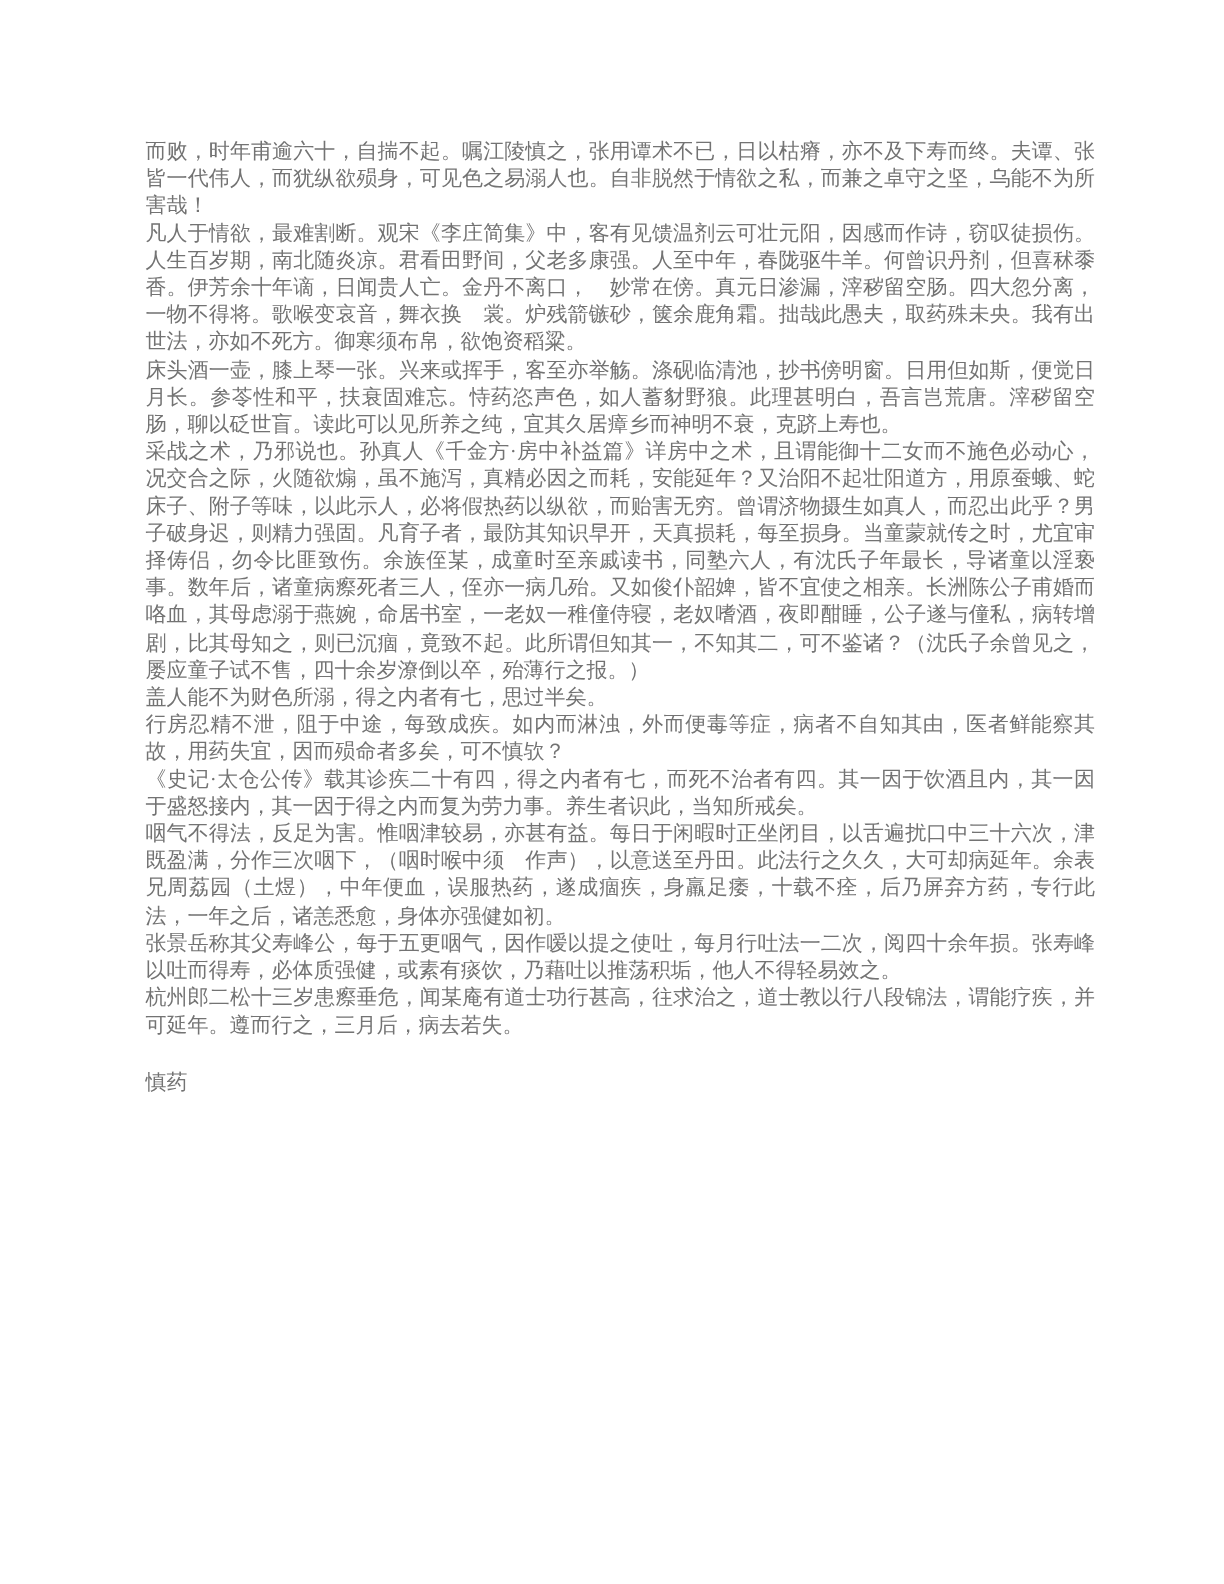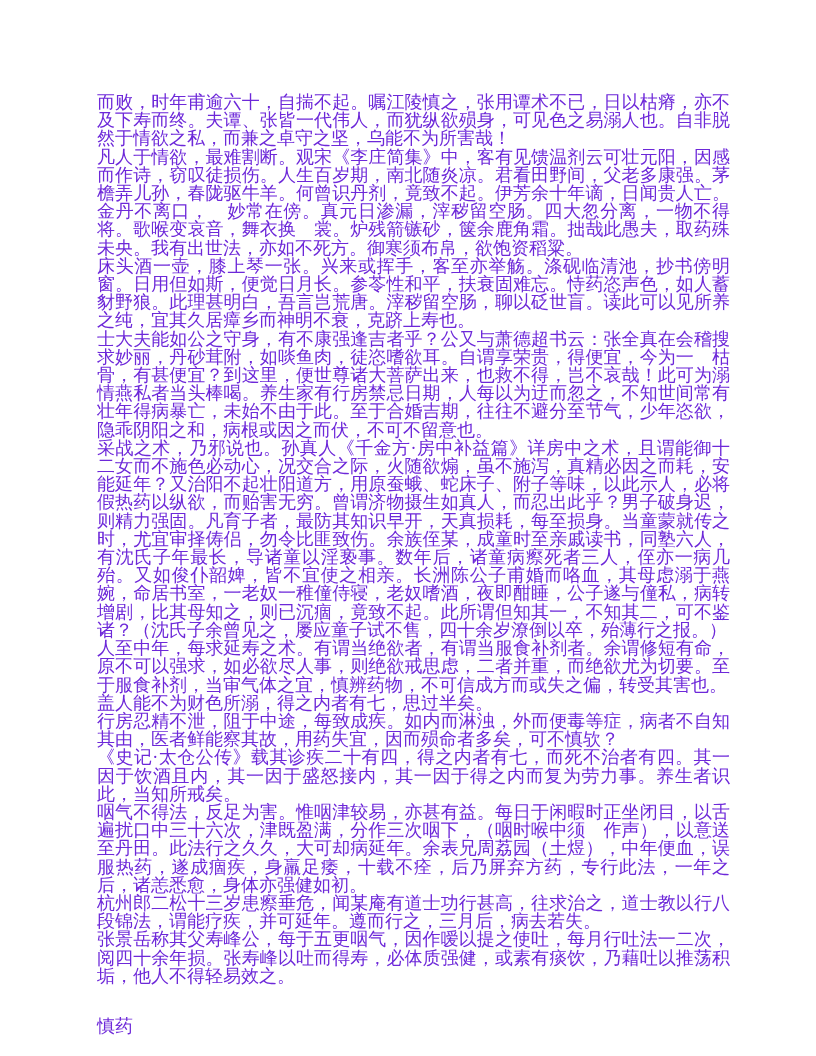--- a/index.html
+++ b/index.html
@@ -11,46 +11,44 @@
     width: 816px;
     height: 1056px;
     overflow: hidden;
   }
   .page {
     box-sizing: border-box;
     width: 816px;
     height: 1056px;
     padding: 93px 86px 0 97px;
     background: #ffffff;
-    color: #6d28d9;
+    color: #737373;
     font-family: "Liberation Serif", "DejaVu Serif", serif;
-    font-size: 18px;
+    font-size: 14px;
     line-height: 18.2px;
   }
   .page p {
     margin: 0;
     text-align: justify;
     text-justify: inter-ideograph;
     word-break: break-all;
   }
   .page p.section-heading {
-    margin-top: 32px;
+    margin-top: 20px;
     text-align: left;
   }
 </style>
 </head>
 <body>
 
 <div class="page">
   <p>而败，时年甫逾六十，自揣不起。嘱江陵慎之，张用谭术不已，日以枯瘠，亦不及下寿而终。夫谭、张皆一代伟人，而犹纵欲殒身，可见色之易溺人也。自非脱然于情欲之私，而兼之卓守之坚，乌能不为所害哉！</p>
-  <p>凡人于情欲，最难割断。观宋《李庄简集》中，客有见馈温剂云可壮元阳，因感而作诗，窃叹徒损伤。人生百岁期，南北随炎凉。君看田野间，父老多康强。茅檐弄儿孙，春陇驱牛羊。何曾识丹剂，竟致不起。伊芳余十年谪，日闻贵人亡。金丹不离口，　妙常在傍。真元日渗漏，滓秽留空肠。四大忽分离，一物不得将。歌喉变哀音，舞衣换　裳。炉残箭镞砂，箧余鹿角霜。拙哉此愚夫，取药殊未央。我有出世法，亦如不死方。御寒须布帛，欲饱资稻粱。</p>
+  <p>凡人于情欲，最难割断。观宋《李庄简集》中，客有见馈温剂云可壮元阳，因感而作诗，窃叹徒损伤。人生百岁期，南北随炎凉。君看田野间，父老多康强。人至中年，春陇驱牛羊。何曾识丹剂，但喜秫黍香。伊芳余十年谪，日闻贵人亡。金丹不离口，　妙常在傍。真元日渗漏，滓秽留空肠。四大忽分离，一物不得将。歌喉变哀音，舞衣换　裳。炉残箭镞砂，箧余鹿角霜。拙哉此愚夫，取药殊未央。我有出世法，亦如不死方。御寒须布帛，欲饱资稻粱。</p>
   <p>床头酒一壶，膝上琴一张。兴来或挥手，客至亦举觞。涤砚临清池，抄书傍明窗。日用但如斯，便觉日月长。参苓性和平，扶衰固难忘。恃药恣声色，如人蓄豺野狼。此理甚明白，吾言岂荒唐。滓秽留空肠，聊以砭世盲。读此可以见所养之纯，宜其久居瘴乡而神明不衰，克跻上寿也。</p>
-  <p>士大夫能如公之守身，有不康强逢吉者乎？公又与萧德超书云：张全真在会稽搜求妙丽，丹砂茸附，如啖鱼肉，徒恣嗜欲耳。自谓享荣贵，得便宜，今为一　枯骨，有甚便宜？到这里，便世尊诸大菩萨出来，也救不得，岂不哀哉！此可为溺情燕私者当头棒喝。养生家有行房禁忌日期，人每以为迂而忽之，不知世间常有壮年得病暴亡，未始不由于此。至于合婚吉期，往往不避分至节气，少年恣欲，隐乖阴阳之和，病根或因之而伏，不可不留意也。</p>
   <p>采战之术，乃邪说也。孙真人《千金方·房中补益篇》详房中之术，且谓能御十二女而不施色必动心，况交合之际，火随欲煽，虽不施泻，真精必因之而耗，安能延年？又治阳不起壮阳道方，用原蚕蛾、蛇床子、附子等味，以此示人，必将假热药以纵欲，而贻害无穷。曾谓济物摄生如真人，而忍出此乎？男子破身迟，则精力强固。凡育子者，最防其知识早开，天真损耗，每至损身。当童蒙就传之时，尤宜审择俦侣，勿令比匪致伤。余族侄某，成童时至亲戚读书，同塾六人，有沈氏子年最长，导诸童以淫亵事。数年后，诸童病瘵死者三人，侄亦一病几殆。又如俊仆韶婢，皆不宜使之相亲。长洲陈公子甫婚而咯血，其母虑溺于燕婉，命居书室，一老奴一稚僮侍寝，老奴嗜酒，夜即酣睡，公子遂与僮私，病转增剧，比其母知之，则已沉痼，竟致不起。此所谓但知其一，不知其二，可不鉴诸？（沈氏子余曾见之，屡应童子试不售，四十余岁潦倒以卒，殆薄行之报。）</p>
-  <p>人至中年，每求延寿之术。有谓当绝欲者，有谓当服食补剂者。余谓修短有命，原不可以强求，如必欲尽人事，则绝欲戒思虑，二者并重，而绝欲尤为切要。至于服食补剂，当审气体之宜，慎辨药物，不可信成方而或失之偏，转受其害也。</p>
   <p>盖人能不为财色所溺，得之内者有七，思过半矣。</p>
   <p>行房忍精不泄，阻于中途，每致成疾。如内而淋浊，外而便毒等症，病者不自知其由，医者鲜能察其故，用药失宜，因而殒命者多矣，可不慎欤？</p>
   <p>《史记·太仓公传》载其诊疾二十有四，得之内者有七，而死不治者有四。其一因于饮酒且内，其一因于盛怒接内，其一因于得之内而复为劳力事。养生者识此，当知所戒矣。</p>
   <p>咽气不得法，反足为害。惟咽津较易，亦甚有益。每日于闲暇时正坐闭目，以舌遍扰口中三十六次，津既盈满，分作三次咽下，（咽时喉中须　作声），以意送至丹田。此法行之久久，大可却病延年。余表兄周荔园（土煜），中年便血，误服热药，遂成痼疾，身羸足痿，十载不痊，后乃屏弃方药，专行此法，一年之后，诸恙悉愈，身体亦强健如初。</p>
+  <p>张景岳称其父寿峰公，每于五更咽气，因作嗳以提之使吐，每月行吐法一二次，阅四十余年损。张寿峰以吐而得寿，必体质强健，或素有痰饮，乃藉吐以推荡积垢，他人不得轻易效之。</p>
   <p>杭州郎二松十三岁患瘵垂危，闻某庵有道士功行甚高，往求治之，道士教以行八段锦法，谓能疗疾，并可延年。遵而行之，三月后，病去若失。</p>
-  <p>张景岳称其父寿峰公，每于五更咽气，因作嗳以提之使吐，每月行吐法一二次，阅四十余年损。张寿峰以吐而得寿，必体质强健，或素有痰饮，乃藉吐以推荡积垢，他人不得轻易效之。</p>
   <p class="section-heading">慎药</p>
 </div>
 
 </body></html>

